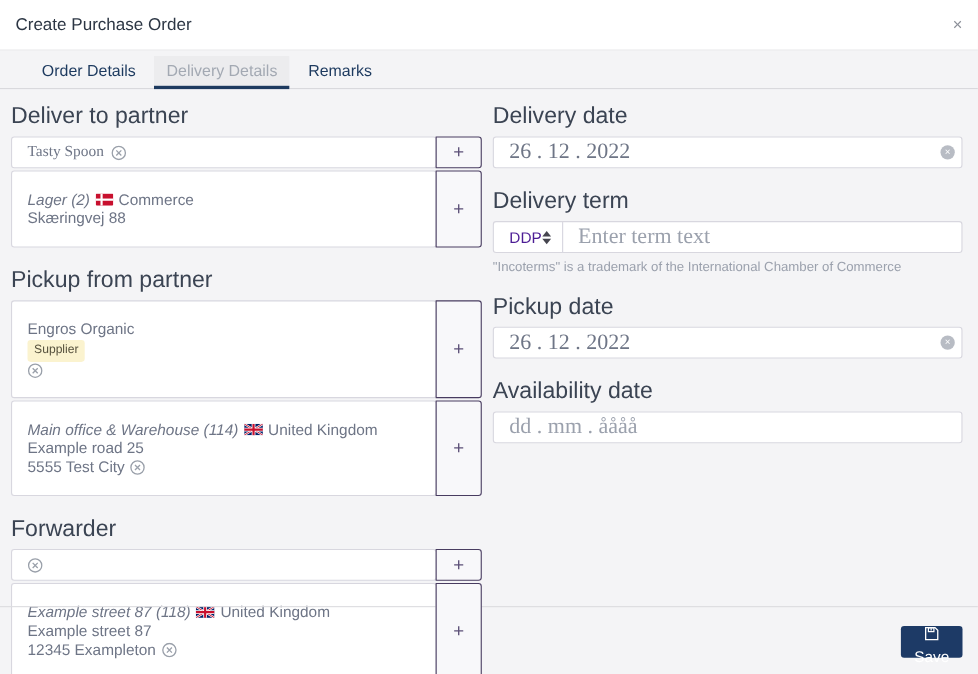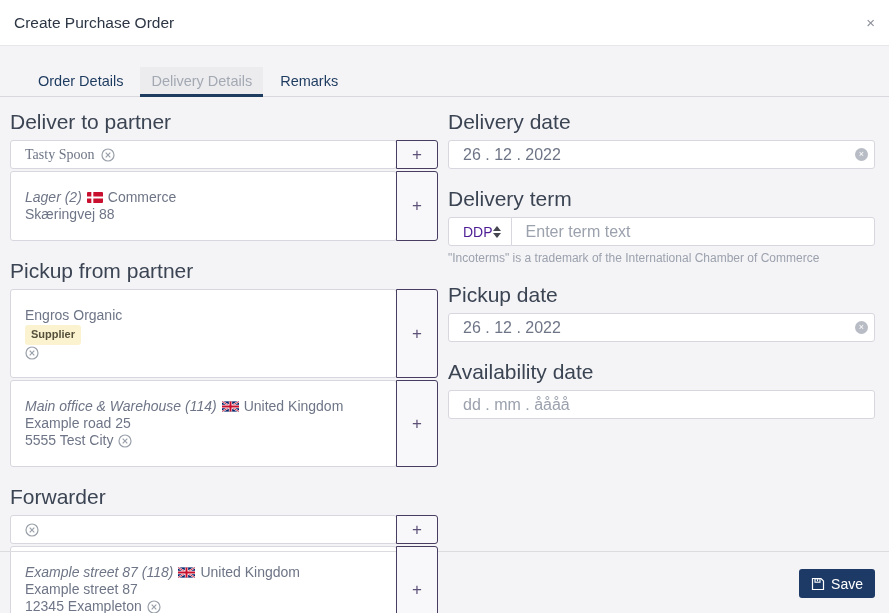--- a/index.html
+++ b/index.html
@@ -23,21 +23,21 @@
   .modal-title { font-size:15.5px; color:#2c3644; }
   .close-btn {
     margin-left:auto;
     background:none; border:none;
     color:#8b8f98; font-size:15px; line-height:1;
     cursor:pointer; font-family:inherit;
   }
   
   .tabs-row {
     display:flex;
-    margin-top:21px;
+    margin-top:5px;
     padding-left:27px;
     border-bottom:1px solid #d9d9dd;
   }
   .tab {
     font-size:14.5px;
     color:#1d3a5f;
     padding:6px 11px 5px 11px;
     margin-right:6px;
     margin-bottom:-1px;
     border-bottom:3px solid transparent;
@@ -83,41 +83,41 @@
     display:flex; align-items:center; justify-content:center;
     cursor:pointer;
     position:relative; z-index:1;
     font-family:inherit;
   }
   .badge {
     display:inline-block;
     background:#fbf3cf;
     color:#55503c;
     font-size:11px;
-    font-weight:bold;
+    font-weight:normal;
     padding:1px 6px 2px 6px;
     border-radius:3px;
     margin:1px 0;
   }
   .remove-icon { flex:none; display:inline-flex; cursor:pointer; }
   .remove-icon svg { display:block; }
   .flag { flex:none; display:inline-flex; }
   .flag svg { display:block; border-radius:1px; }
   
   .input-wrap { position:relative; margin-bottom:2px; }
   .text-input {
     width:100%;
     height:29px;
     border:1px solid #d8d7df;
     border-radius:3px;
     background:#fff;
     padding:0 28px 0 14px;
-    font-size:16px;
+    font-size:20px;
     color:#6e7586;
-    font-family:Liberation Sans, sans-serif;
+    font-family:Liberation Serif, serif;
     outline:none;
   }
   .text-input::placeholder { color:#9ba1ad; opacity:1; }
   .clear-btn {
     position:absolute; right:7px; top:8px;
     width:13px; height:13px;
     background:#b8bcc4;
     border:none; border-radius:50%;
     color:#fff; font-size:9px; line-height:13px; text-align:center;
     padding:0; cursor:pointer;
@@ -150,20 +150,21 @@
   .save-btn {
     background:#1d3a66;
     color:#fff;
     border:none; border-radius:3px;
     height:29px;
     padding:0 12px;
     font-size:14px;
     font-family:inherit;
     display:flex; align-items:center; gap:6px;
     cursor:pointer;
+    flex-direction:column;
   }
 </style>
 </head>
 <body>
 
 <div class="modal-header">
   <div class="modal-title">Create Purchase Order</div>
   <button class="close-btn">×</button>
 </div>
 

